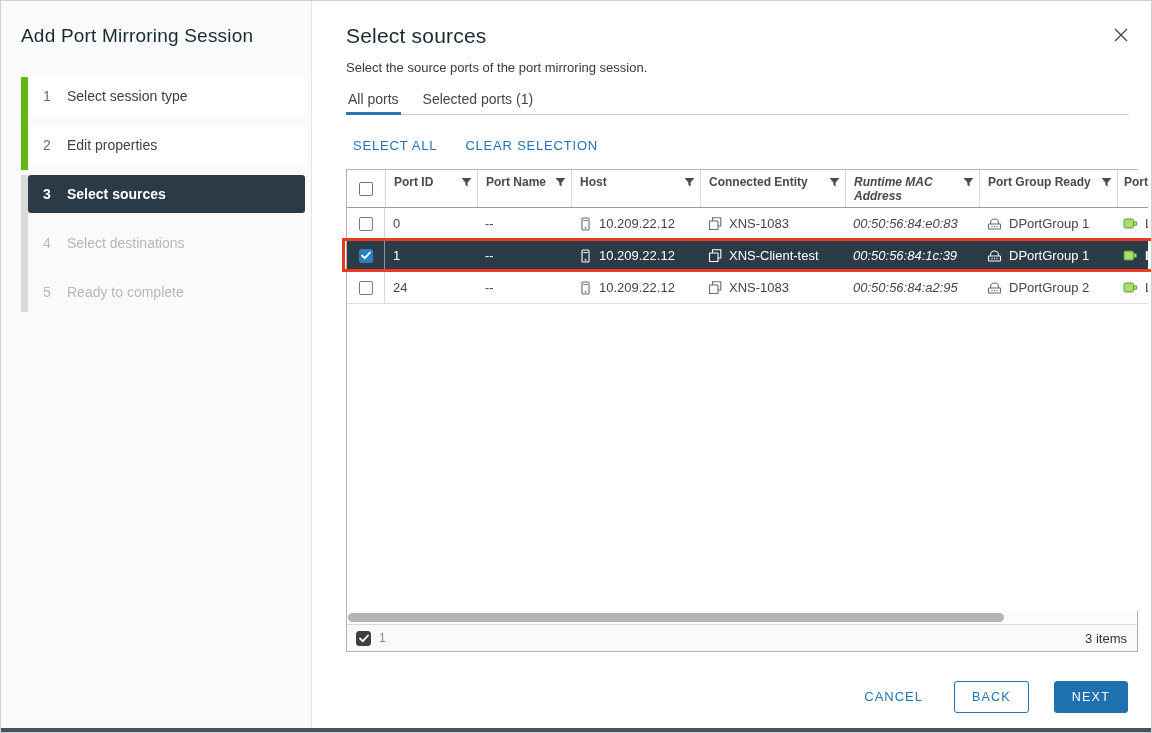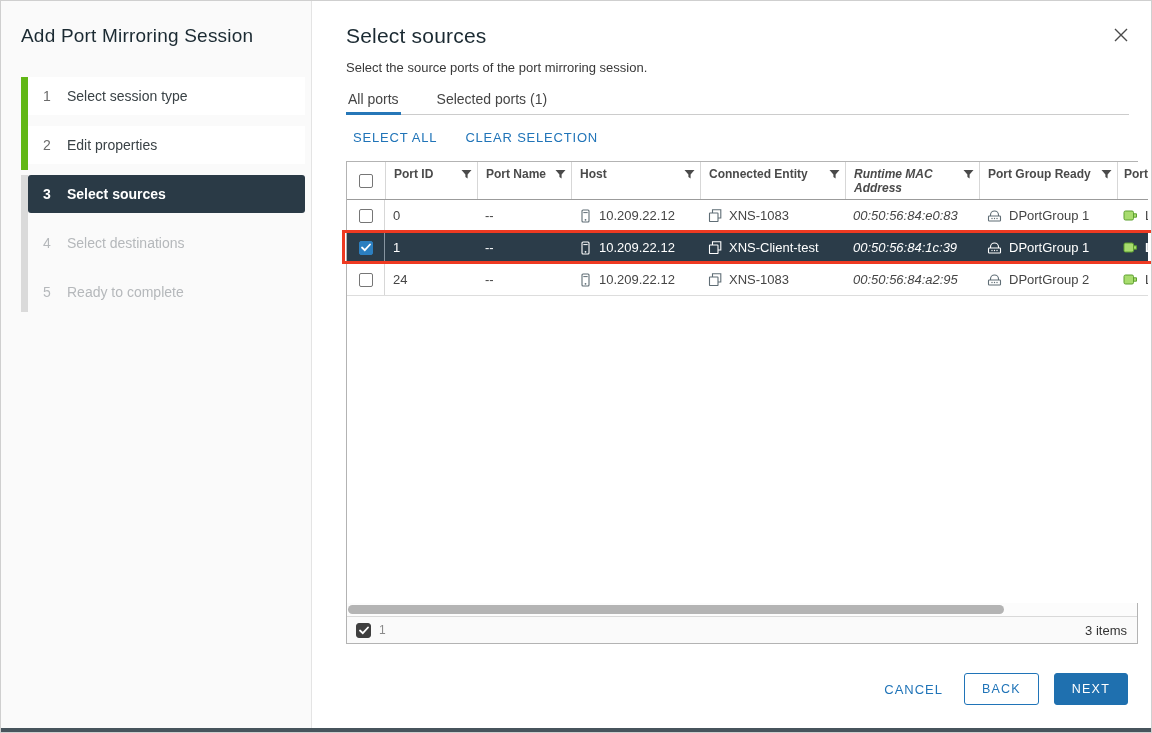--- a/index.html
+++ b/index.html
@@ -24,25 +24,25 @@
   .step.done { background:#fff; }
   .step.active { background:#2a3a46; border-radius:3px; }
   .step.active .num, .step.active .lbl { color:#fff; font-weight:700; }
   .step.disabled .num, .step.disabled .lbl { color:#b5b8bb; }
 
   
   .main { flex:1; position:relative; padding:22px 0 0 34px; }
   .close-btn { position:absolute; top:24px; right:20px; width:20px; height:20px; cursor:pointer; }
   .heading { font-size:21px; line-height:26px; color:#1b2a32; font-weight:500; letter-spacing:.2px; margin-bottom:11px; }
   .desc { font-size:13px; color:#393939; margin-bottom:10px; }
-  .tabs { display:flex; gap:34px; border-bottom:1px solid #cccccc; margin-right:22px; }
+  .tabs { display:flex; gap:20px; border-bottom:1px solid #cccccc; margin-right:22px; }
   .tab { font-size:14px; color:#454545; padding:6px 2px 7px; position:relative; cursor:pointer; }
   .tab.active::after { content:""; position:absolute; left:0; right:0; bottom:-1px; height:3px; background:#2677b8; }
   .actions { display:flex; gap:28px; margin:15px 0 16px; padding-left:7px; }
-  .action-link { font-size:13px; color:#2074b8; letter-spacing:.8px; font-weight:500; cursor:pointer; }
+  .action-link { font-size:13px; color:#2074b8; letter-spacing:.8px; font-weight:500; cursor:pointer;margin-top:8px; }
 
   
   .grid-wrap { width:792px; border:1px solid #b3b3b3; position:relative; background:#84cc16; }
   .grid-clip { overflow:hidden; width:801px; }
   .grid { width:860px; }
   .hrow { display:flex; height:38px; border-bottom:1px solid #9b9b9b; background:#fff; }
   .hcell { font-size:12px; font-weight:700; color:#4a4a4a; line-height:14px; padding:5px 5px 0 8px;
            display:flex; justify-content:space-between; }
   .hcell + .hcell { border-left:1px solid #d7d7d7; }
   .hcell .funnel { margin-top:2px; flex:0 0 auto; cursor:pointer; }
@@ -65,21 +65,21 @@
                  align-items:center; justify-content:space-between; padding:0 10px 0 9px; }
   .count-group { display:flex; align-items:center; gap:8px; }
   .count-chk { width:15px; height:15px; background:#3f3f3f; border:1px solid #3f3f3f; border-radius:3px;
                display:flex; align-items:center; justify-content:center; }
   .count-num { font-size:12px; color:#8a8a8a; }
   .items-count { font-size:13px; color:#333;text-align:right; }
   .red-highlight { position:absolute; left:-5px; top:68px; width:813px; height:34px;
                    border:3px solid #ee3a22; pointer-events:none; z-index:5; }
 
   
-  .btn-row { width:803px; margin-top:29px; display:flex; justify-content:flex-end; align-items:center; gap:15px; padding-right:21px; }
+  .btn-row { width:803px; margin-top:29px; display:flex; justify-content:flex-end; align-items:flex-start; gap:25px; padding-right:21px; }
   .link-btn { font-size:13px; color:#2074b8; letter-spacing:1px; font-weight:500; cursor:pointer; padding:8px 6px; }
   .btn { font-size:12.5px; letter-spacing:1.2px; font-weight:500; border-radius:3px; height:32px;
          padding:9px 17px; display:flex; align-items:center; cursor:pointer; }
   .btn.outline { border:1px solid #2074b8; color:#2074b8; background:#fff; }
   .btn.primary { background:#1f70af; border:1px solid #1f70af; color:#fff; }
 
   .icon { flex:0 0 auto; display:block; }
 </style>
 </head>
 <body>

